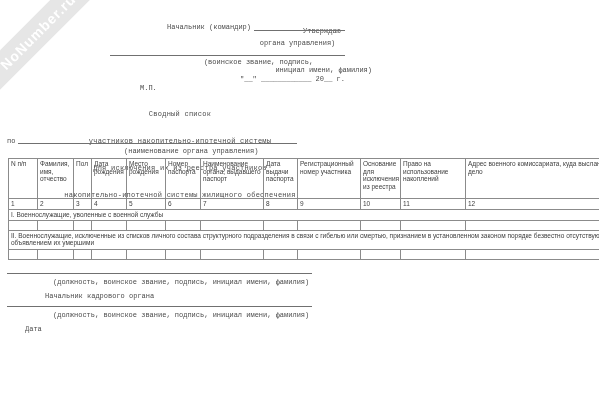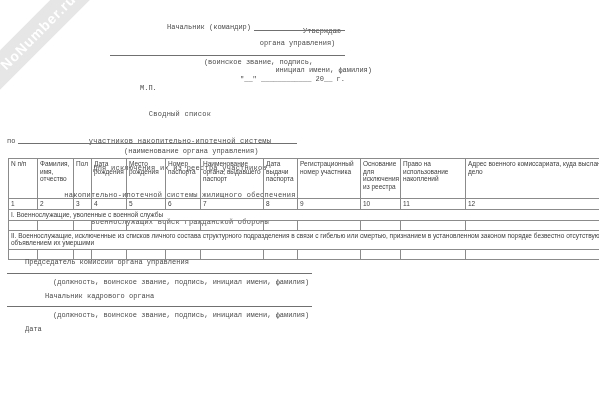--- a/index.html
+++ b/index.html
@@ -41,21 +41,20 @@
   <div class="mono pos center" style="left:145px;top:58px;width:227px;">(воинское звание, подпись,</div>
   <div class="mono pos center" style="left:145px;top:66px;width:227px;text-align:right;">инициал имени, фамилия)</div>
   <div class="mono pos" style="left:240px;top:75px;">"__" ____________ 20__ г.</div>
   <div class="mono pos" style="left:140px;top:84px;">М.П.</div>
 
   <div class="mono pos center title-block" style="left:30px;top:92px;width:300px;line-height:9px;">
     <div>Сводный список</div>
     <div>участников накопительно-ипотечной системы</div>
     <div>для исключения их из реестра участников</div>
     <div>накопительно-ипотечной системы жилищного обеспечения</div>
-    <div>военнослужащих войск гражданской обороны</div>
   </div>
 
   <div class="mono pos" style="left:7px;top:137px;">по</div>
   <div class="pos hline" style="left:18px;top:136px;width:279px;"></div>
   <div class="mono pos" style="left:124px;top:147px;">(наименование органа управления)</div>
 
   <div class="pos tablewrap" style="left:8px;top:158px;width:591px;">
     <table>
       <colgroup>
         <col style="width:29px">
@@ -131,21 +130,20 @@
             <td></td>
             <td></td>
             <td></td>
             <td></td>
             <td></td>
       </tr>
     </tbody>
       </table>
   </div>
 
-  <div class="mono pos" style="left:25px;top:258px;">Председатель комиссии органа управления</div>
   <div class="pos hline" style="left:7px;top:266px;width:305px;"></div>
   <div class="mono pos" style="left:53px;top:278px;">(должность, воинское звание, подпись, инициал имени, фамилия)</div>
 
   <div class="mono pos" style="left:25px;top:292px;padding-left:20px;">Начальник кадрового органа</div>
   <div class="pos hline" style="left:7px;top:299px;width:305px;"></div>
   <div class="mono pos" style="left:53px;top:311px;">(должность, воинское звание, подпись, инициал имени, фамилия)</div>
 
   <div class="mono pos" style="left:25px;top:325px;">Дата</div>
 
 </div>

